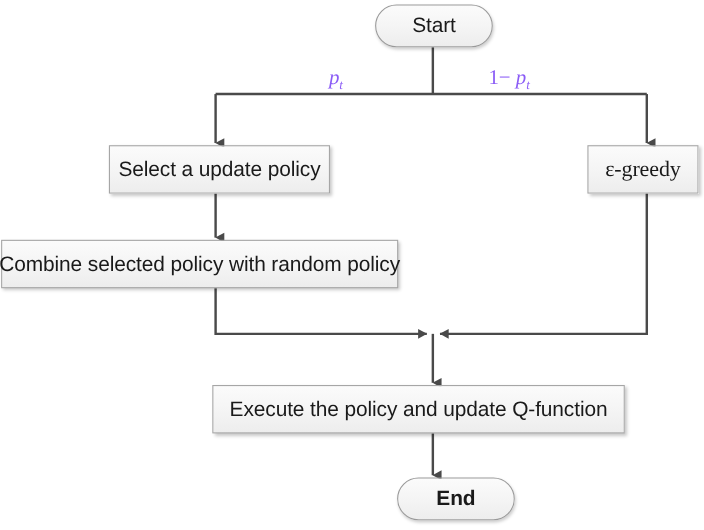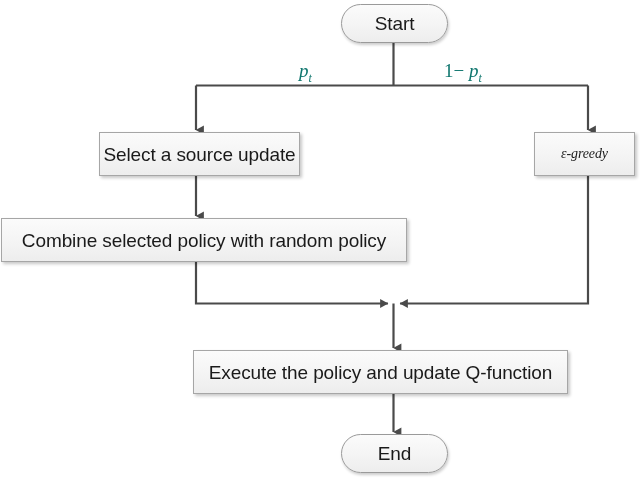--- a/index.html
+++ b/index.html
@@ -44,46 +44,45 @@
     text-align: right;
   }
   .node-label {
     font-size: 19px;
     line-height: 1;
     white-space: nowrap;
     letter-spacing: -0.1px;
   }
   .node-label.math {
     font-family: "Liberation Serif", serif;
-    font-style: italic;
-    font-size: 14px;
+    font-size: 20px;
   }
   .edge-label {
     position: absolute;
     font-family: "Liberation Serif", serif;
     font-style: italic;
     font-size: 19px;
-    color: #0f766e;
+    color: #8b5cf6;
     white-space: nowrap;
   }
   .edge-label sub {
     font-size: 12px;
     font-style: italic;
   }
   .edge-label .nonitalic {
     font-style: normal;
   }
 
   
   #node-start   { left: 341px; top: 4px;   width: 107px; height: 39px; }
   #node-select  { left: 99px;  top: 132px; width: 201px; height: 44px; }
   #node-egreedy { left: 534px; top: 132px; width: 101px; height: 44px; }
-  #node-combine { left: 1px;   top: 218px; width: 406px; height: 44px; }
+  #node-combine { left: 1px;   top: 218px; width: 361px; height: 44px; }
   #node-execute { left: 193px; top: 350px; width: 375px; height: 44px; justify-content: center; }
-  #node-end     { left: 341px; top: 434px; width: 107px; height: 39px; }
+  #node-end     { left: 361px; top: 434px; width: 107px; height: 39px; font-weight: bold; }
 
   
   #label-pt      { left: 299px; top: 60px; }
   #label-1mpt    { left: 444px; top: 60px; font-family: Liberation Serif, serif; }
 </style>
 </head>
 <body>
 
 <div id="canvas">
 
@@ -120,21 +119,21 @@
 
       <path d="M393.5,394 L393.5,432" marker-end="url(#arrow-down)"></path>
     </g>
   </svg>
 
   <div class="node capsule" id="node-start">
     <span class="node-label">Start</span>
   </div>
 
   <div class="node rect" id="node-select">
-    <span class="node-label">Select a source update</span>
+    <span class="node-label">Select a update policy</span>
   </div>
 
   <div class="node rect" id="node-egreedy">
     <span class="node-label math">ε-greedy</span>
   </div>
 
   <div class="node rect" id="node-combine">
     <span class="node-label">Combine selected policy with random policy</span>
   </div>
 

